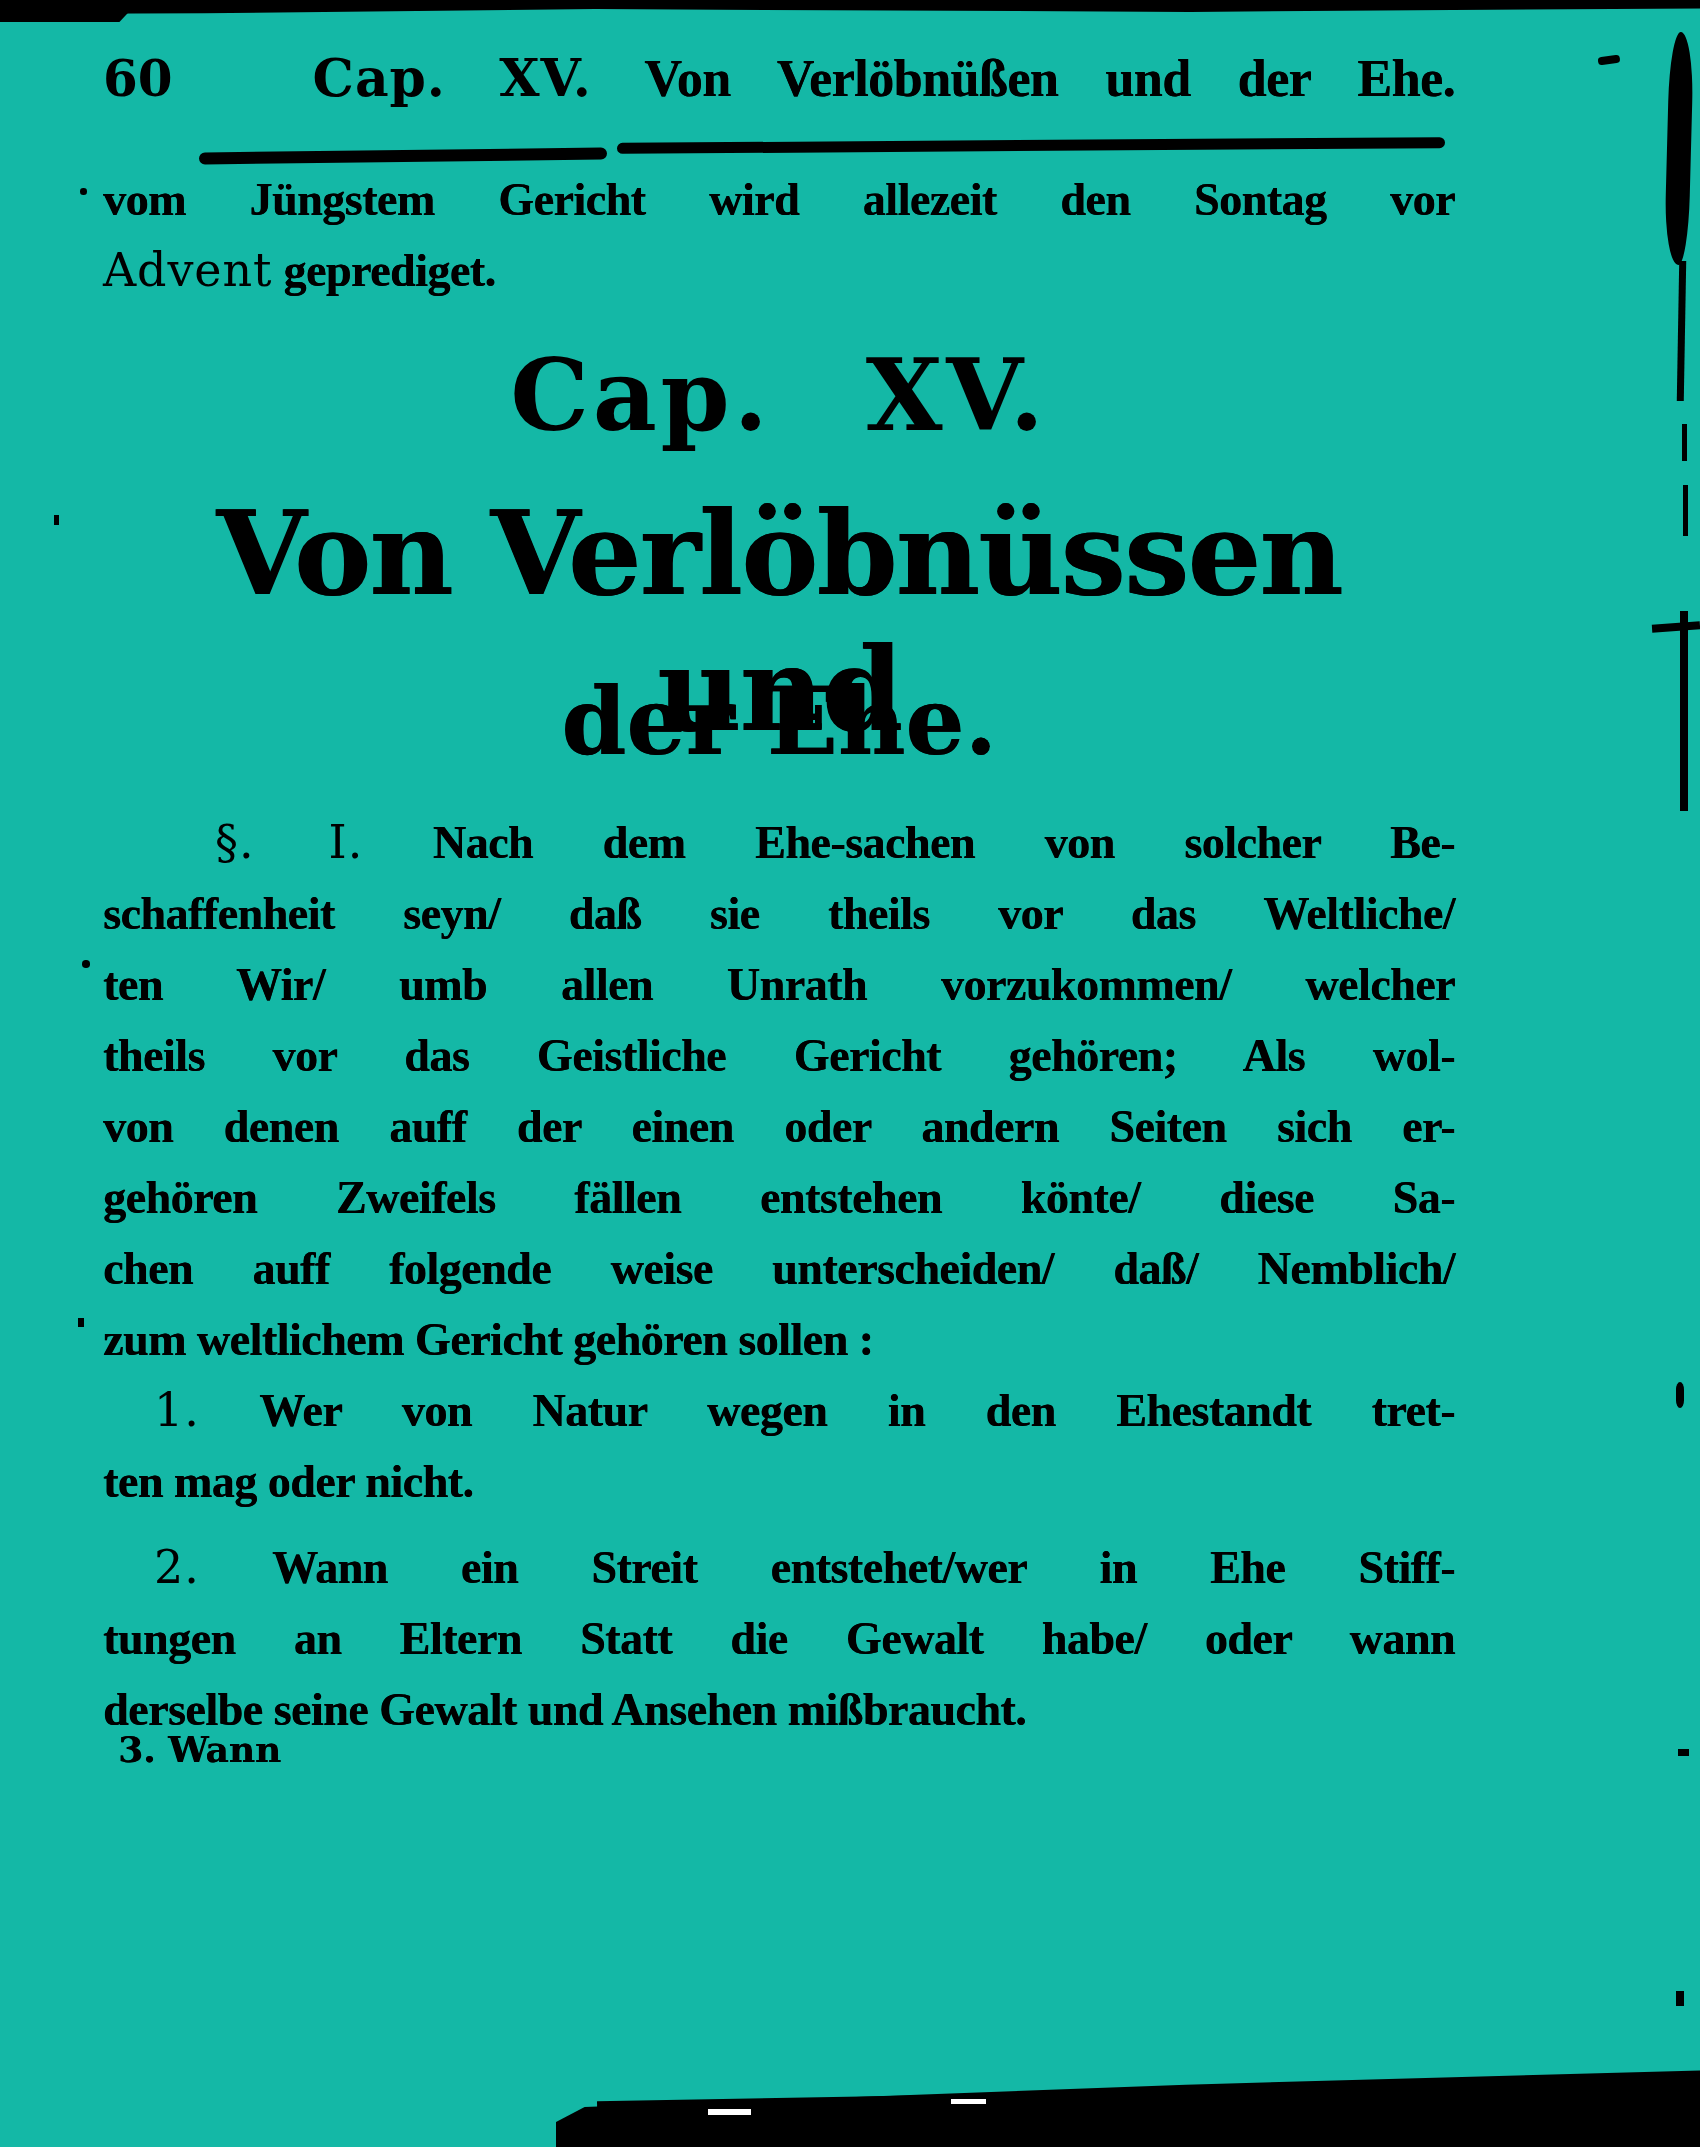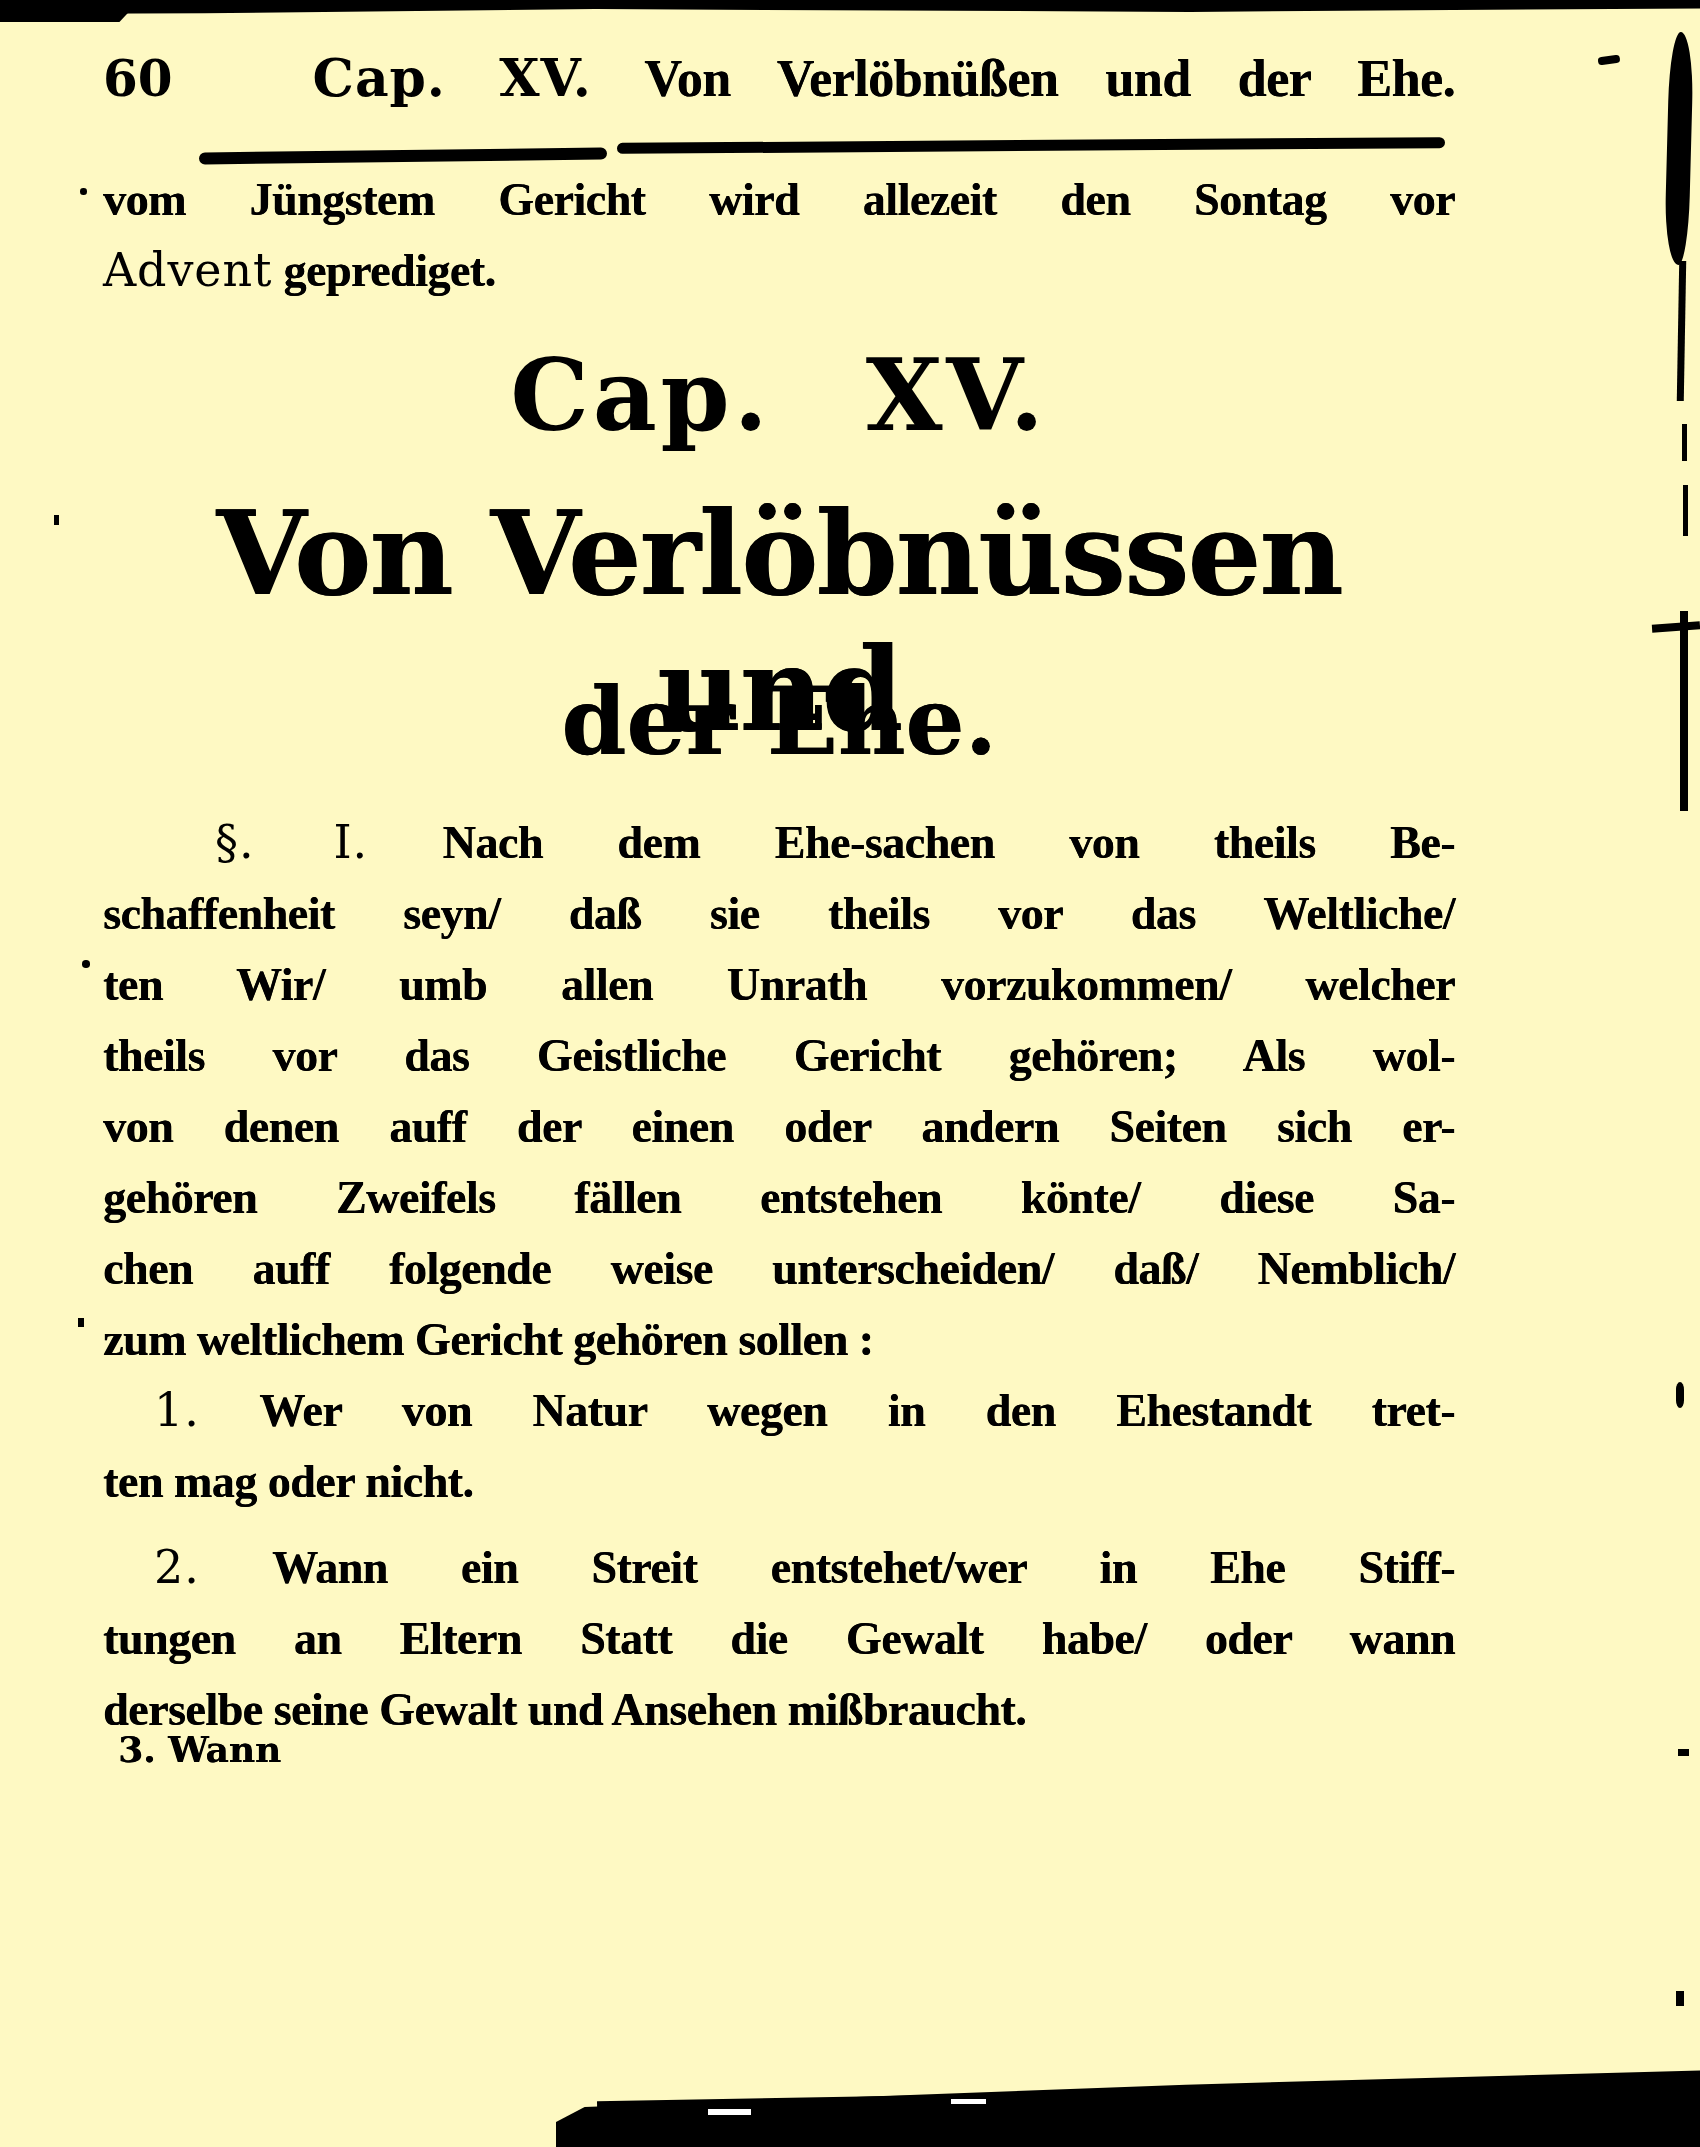--- a/index.html
+++ b/index.html
@@ -1,19 +1,19 @@
 <!DOCTYPE html>
 <html style="font-size:15px"><head>
 <meta charset="utf-8">
 <style>
   html,body{margin:0;padding:0;background:#555;}
   .page{
     position:relative;
     width:1700px;height:2148px;
-    background:#fef9c3;
+    background:#14b8a6;
     color:#000;
     font-family:"DejaVu Serif", serif;
     overflow:hidden;
   }
   
   .a{position:absolute;background:#000;}
   .a.white{background:#fff;}
   
   .header{
     position:absolute;left:103px;top:47px;width:1352px;
@@ -101,21 +101,21 @@
       <div class="line stretch"><span class="bl">vom Jüngstem Gericht wird allezeit den Sontag vor</span></div>
       <div class="line"><span class="ant">Advent</span><span class="bl"> geprediget.</span></div>
     </div>
 
   <div class="capheading">Cap. XV.</div>
   <div class="title1">Von Verlöbnüssen und</div>
   <div class="title2">der Ehe.</div>
 
   <div class="textblock bodytext">
     <div id="para-block">
-        <div class="line stretch ind-p"><span class="ant">§. I.</span><span class="bl"> Nach dem Ehe-sachen von theils Be-</span></div>
+        <div class="line stretch ind-p"><span class="ant">§. I.</span><span class="bl"> Nach dem Ehe-sachen von solcher Be-</span></div>
         <div class="line stretch"><span class="bl">schaffenheit seyn/ daß sie theils vor das Weltliche/</span></div>
         <div class="line stretch"><span class="bl">ten Wir/ umb allen Unrath vorzukommen/ welcher</span></div>
         <div class="line stretch"><span class="bl">theils vor das Geistliche Gericht gehören; Als wol-</span></div>
         <div class="line stretch"><span class="bl">von denen auff der einen oder andern Seiten sich er-</span></div>
         <div class="line stretch"><span class="bl">gehören Zweifels fällen entstehen könte/ diese Sa-</span></div>
         <div class="line stretch"><span class="bl">chen auff folgende weise unterscheiden/ daß/ Nemblich/</span></div>
         <div class="line"><span class="bl">zum weltlichem Gericht gehören sollen :</span></div>
       </div>
     <div id="item1-block">
         <div class="line stretch ind-n"><span class="ant">1.</span><span class="bl"> Wer von Natur wegen in den Ehestandt tret-</span></div>

